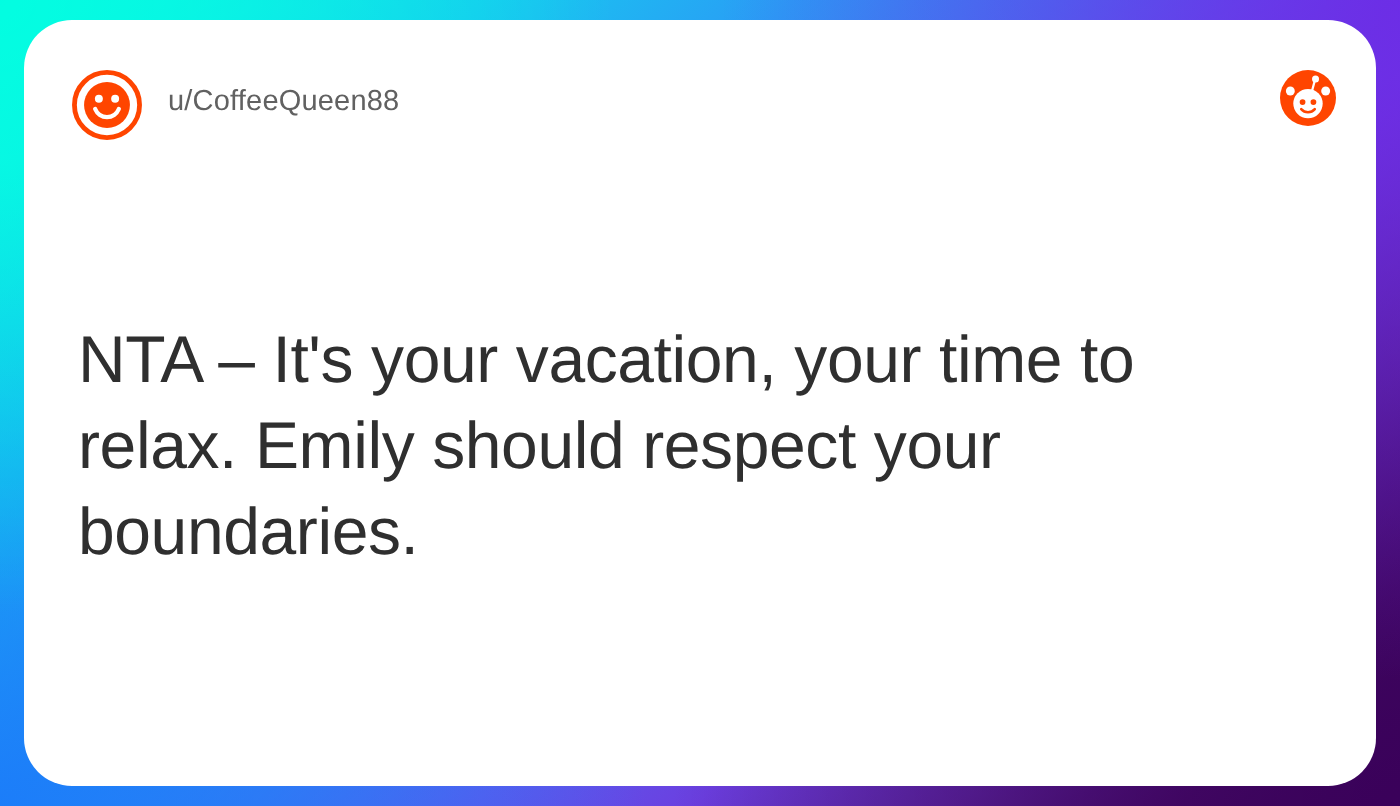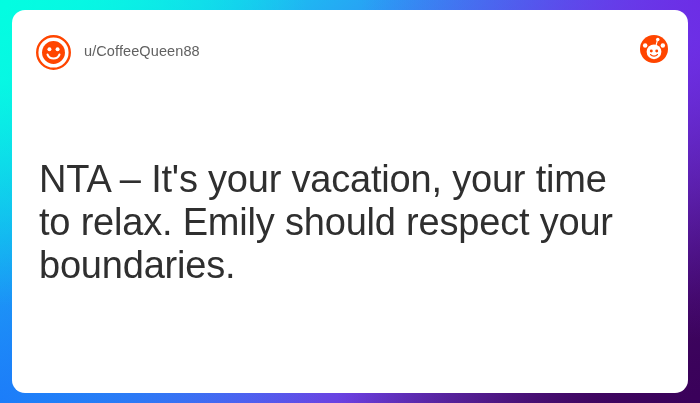--- a/index.html
+++ b/index.html
@@ -40,21 +40,21 @@
       radial-gradient(circle at 0% 100%, rgba(25,120,250,0.85) 0%, rgba(25,120,250,0) 40%),
       radial-gradient(circle at 100% 100%, rgba(58,0,90,0.95) 0%, rgba(58,0,90,0) 45%);
   }
   .card {
     position: absolute;
     left: 12px;
     top: 10px;
     right: 12px;
     bottom: 10px;
     background: #ffffff;
-    border-radius: 13px;
+    border-radius: 24px;
     overflow: hidden;
   }
   .card-header {
     position: absolute;
     left: 0;
     top: 0;
     right: 0;
     height: 80px;
   }
   .avatar {
@@ -80,21 +80,21 @@
     top: 25px;
     width: 28px;
     height: 28px;
   }
   .brand-logo svg { display: block; width: 28px; height: 28px; }
   .body-text {
     position: absolute;
     left: 27px;
     top: 148px;
     right: 40px;
-    font-size: 38px;
+    font-size: 33px;
     line-height: 43px;
     color: #2f2f2f;
     letter-spacing: -0.2px;
     font-weight: 400;
   }
 </style>
 </head>
 <body>
 
 <div id="screenshot">

